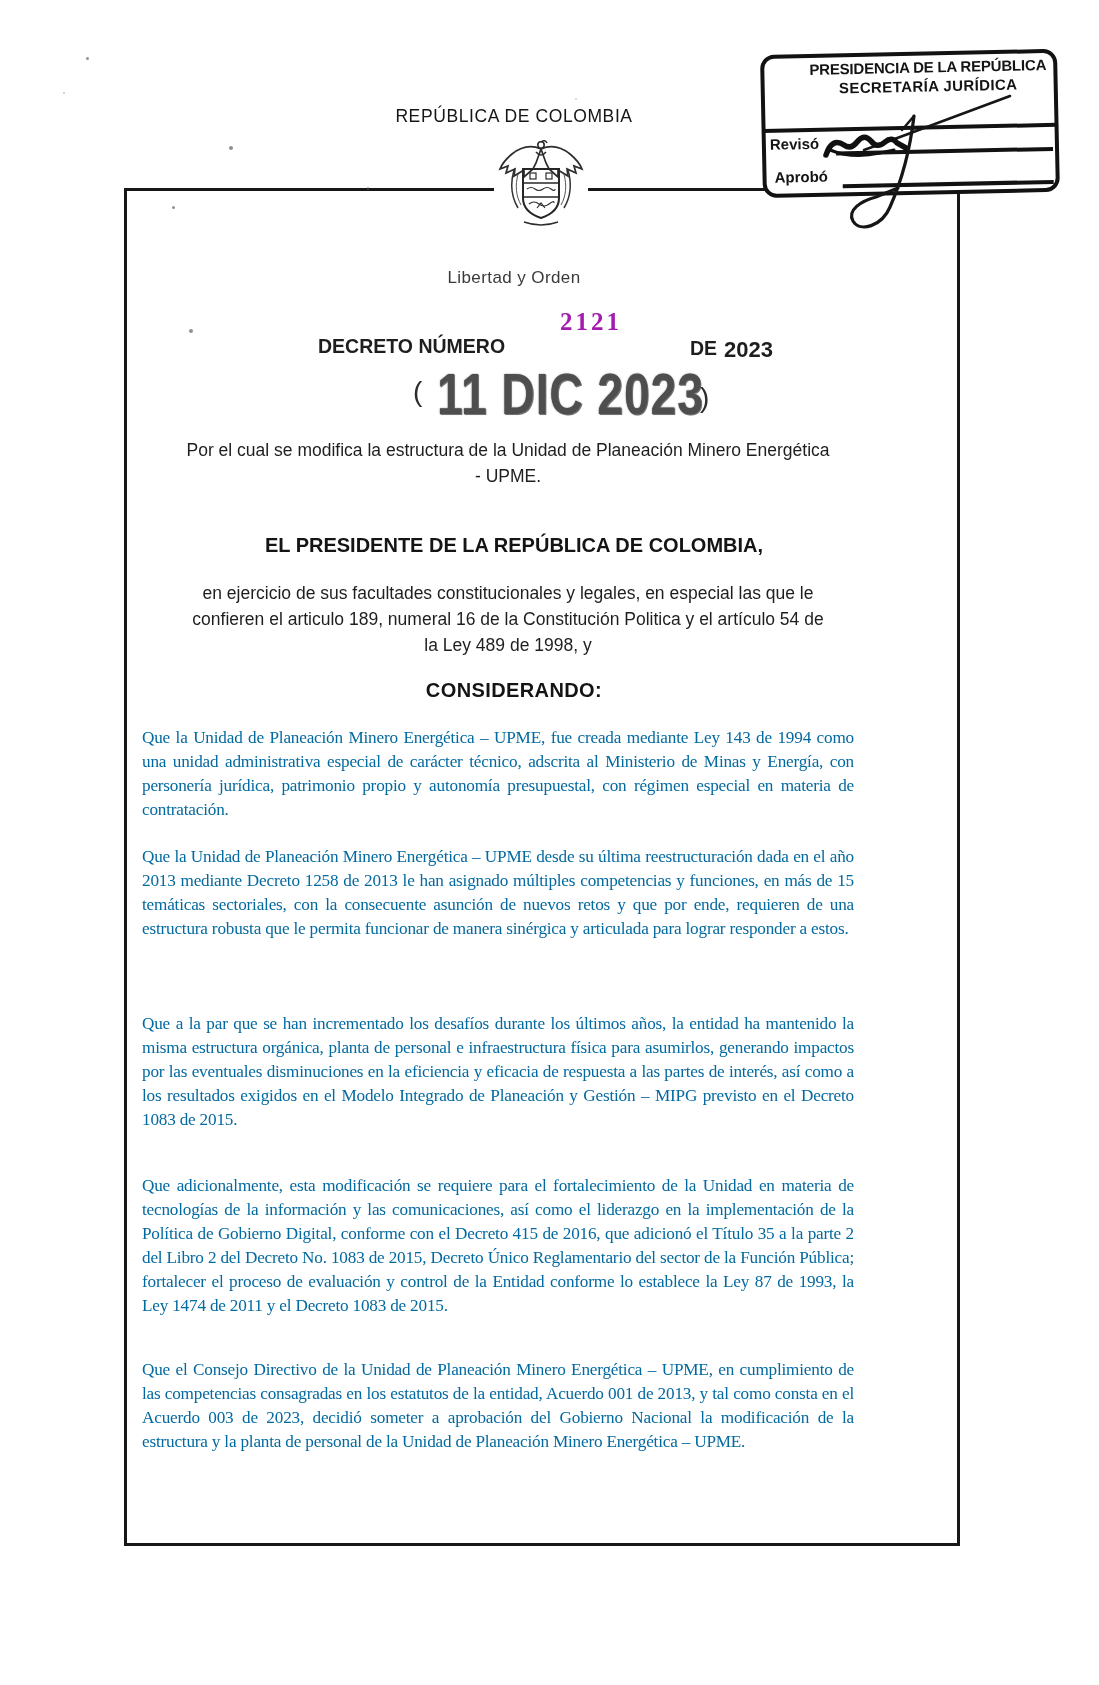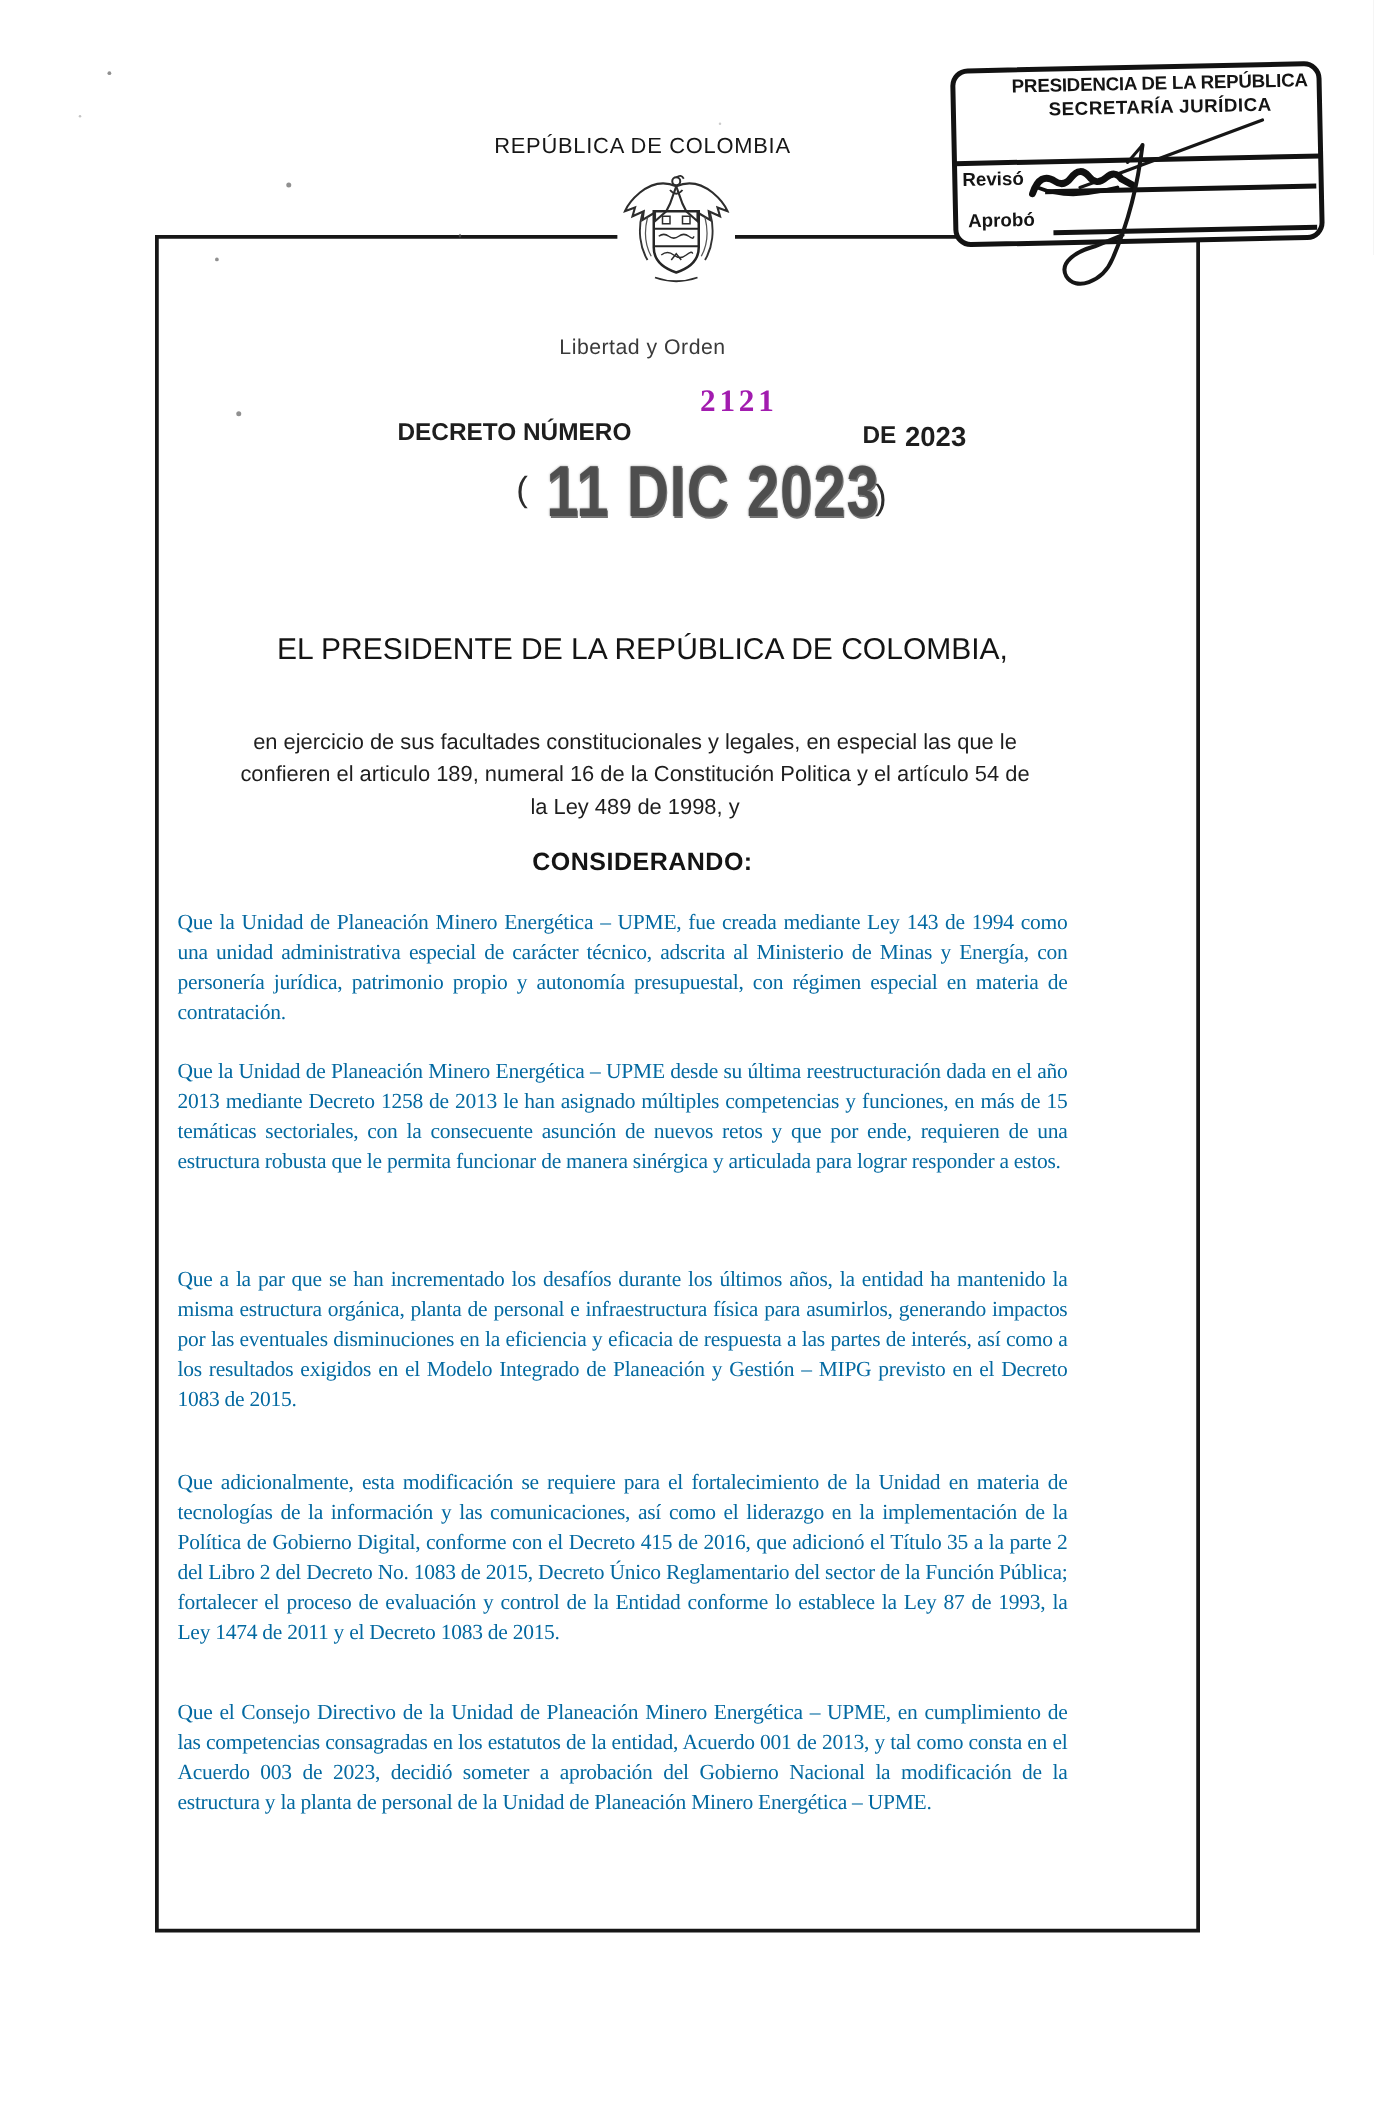--- a/index.html
+++ b/index.html
@@ -45,21 +45,21 @@
     left:437px;top:360px;font-size:58px;font-weight:700;color:#4e4e4e;
     letter-spacing:1px;transform:scale(0.8,1.0);transform-origin:left top;
     text-shadow:0 0 2px #8a8a8a, 1px 1px 0 #6f6f6f;white-space:nowrap;z-index:3;
   }
   .date-paren-close{left:700px;top:382px;font-size:28px;color:#2c2c2c;z-index:3;}
 
   .subject{
     left:150px;top:437px;width:716px;font-size:17.5px;line-height:26px;z-index:3;
   }
   .president-title{
-    left:114px;top:506px;width:800px;font-size:24px;font-weight:400;z-index:3;color:#141414;
+    left:114px;top:534px;width:800px;font-size:20px;font-weight:700;z-index:3;color:#141414;
   }
   .powers{
     left:150px;top:580px;width:716px;font-size:17.5px;line-height:26px;z-index:3;
   }
   .considerando{
     left:114px;top:679px;width:800px;font-size:20px;font-weight:700;
     letter-spacing:.4px;z-index:3;color:#141414;
   }
   .body-par{
     left:142px;width:712px;font-size:17.2px;line-height:24px;
@@ -137,20 +137,22 @@
 
   <div class="abs decree-label">DECRETO NÚMERO</div>
   <div class="abs decree-number">2121</div>
   <div class="abs decree-of">DE</div>
   <div class="abs decree-year">2023</div>
 
   <div class="abs date-paren-open">(</div>
   <div class="abs date-stamp">11 DIC 2023</div>
   <div class="abs date-paren-close">)</div>
 
+  <div class="abs subject center pre">Por el cual se modifica la estructura de la Unidad de Planeación Minero Energética
+- UPME.</div>
 
   <div class="abs president-title center">EL PRESIDENTE DE LA REPÚBLICA DE COLOMBIA,</div>
   <div class="abs powers center pre">en ejercicio de sus facultades constitucionales y legales, en especial las que le
 confieren el articulo 189, numeral 16 de la Constitución Politica y el artículo 54 de
 la Ley 489 de 1998, y</div>
 
   <div class="abs considerando center">CONSIDERANDO:</div>
 
   <div class="abs body-par p1">Que la Unidad de Planeación Minero Energética – UPME, fue creada mediante Ley 143 de 1994 como una unidad administrativa especial de carácter técnico, adscrita al Ministerio de Minas y Energía, con personería jurídica, patrimonio propio y autonomía presupuestal, con régimen especial en materia de contratación.</div>
   <div class="abs body-par p2">Que la Unidad de Planeación Minero Energética – UPME desde su última reestructuración dada en el año 2013 mediante Decreto 1258 de 2013 le han asignado múltiples competencias y funciones, en más de 15 temáticas sectoriales, con la consecuente asunción de nuevos retos y que por ende, requieren de una estructura robusta que le permita funcionar de manera sinérgica y articulada para lograr responder a estos.</div>

